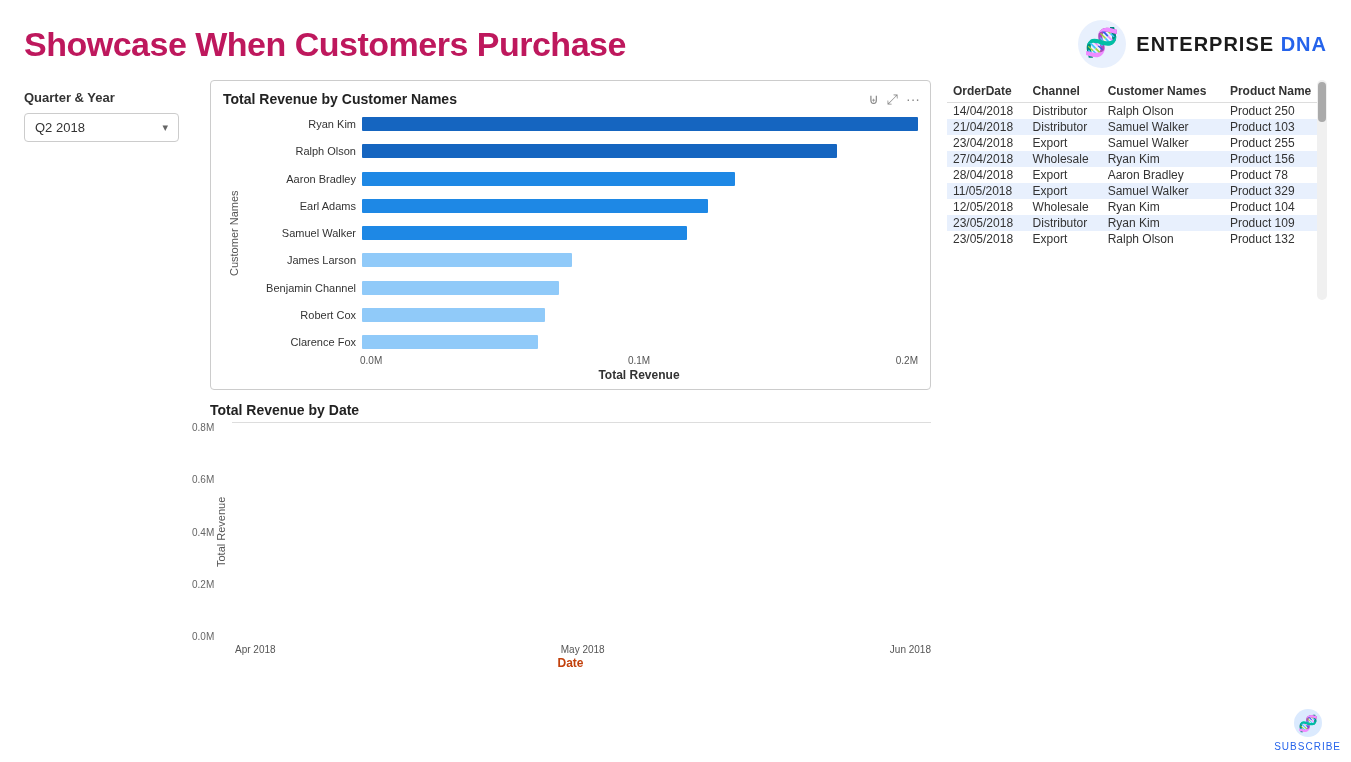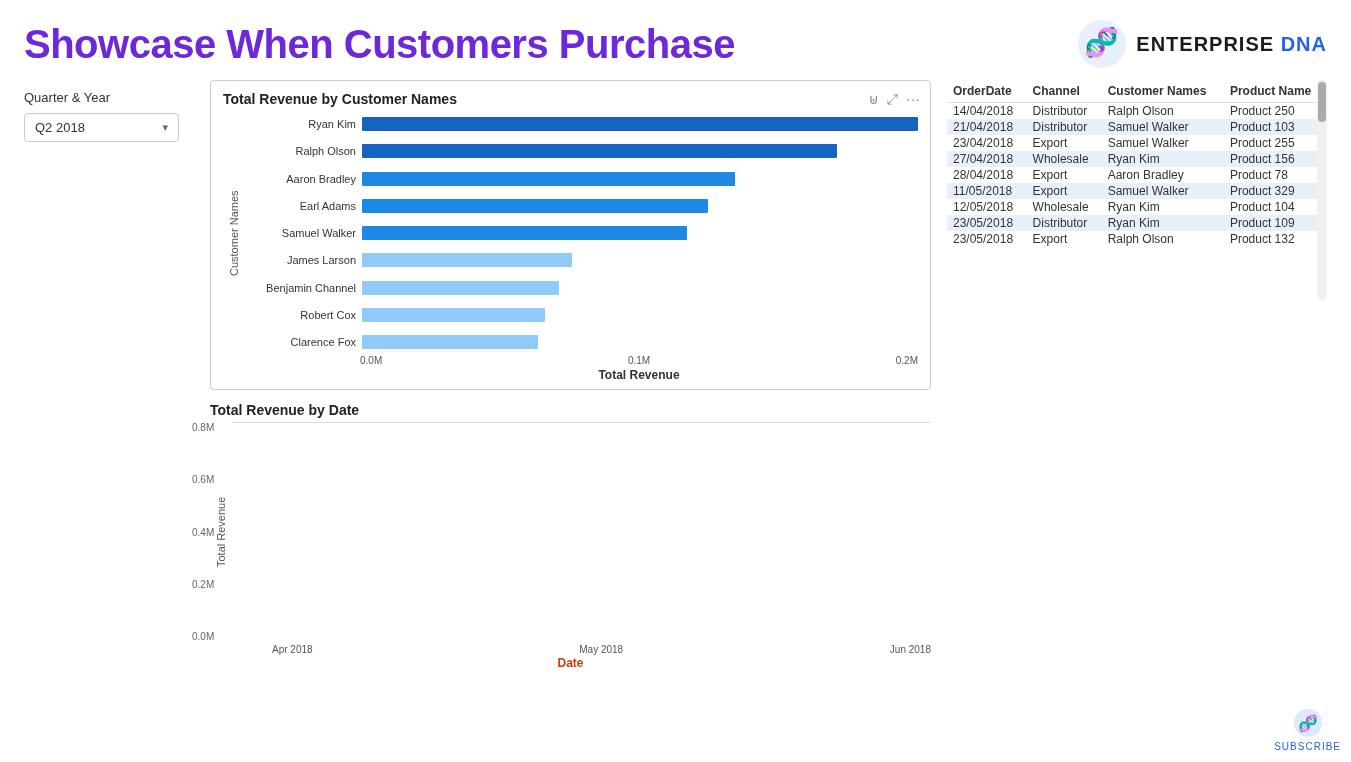--- a/index.html
+++ b/index.html
@@ -13,23 +13,23 @@
     }
 
     
     .header {
       display: flex;
       align-items: center;
       justify-content: space-between;
       padding: 18px 24px 10px 24px;
     }
     .page-title {
-      font-size: 40px;
+      font-size: 34px;
       font-weight: 900;
-      color: #6d28d9;
+      color: #be185d;
       letter-spacing: -0.5px;
     }
     .logo-area {
       display: flex;
       align-items: center;
       gap: 8px;
     }
     .logo-icon {
       width: 52px;
       height: 52px;
@@ -53,21 +53,21 @@
     }
 
     
     .sidebar {
       width: 170px;
       flex-shrink: 0;
       padding-top: 10px;
     }
     .filter-label {
       font-size: 13px;
-      font-weight: 400;
+      font-weight: 700;
       color: #333;
       margin-bottom: 8px;
     }
     .dropdown {
       display: flex;
       align-items: center;
       justify-content: space-between;
       border: 1px solid #ccc;
       border-radius: 4px;
       padding: 6px 10px;
@@ -252,21 +252,21 @@
       width: 100%;
       min-width: 3px;
       border-radius: 1px 1px 0 0;
     }
     .date-bar.light { background: #90caf9; }
     .date-bar.dark { background: #1565c0; }
 
     .date-xaxis {
       display: flex;
       justify-content: space-between;
-      margin-left: 62px;
+      margin-left: 25px;
       font-size: 10px;
       color: #555;
       margin-top: 2px;
       gap: 7px;
     }
     .date-xlabel {
       text-align: center;
       font-size: 12px;
       font-weight: 600;
       color: #c2410c;

